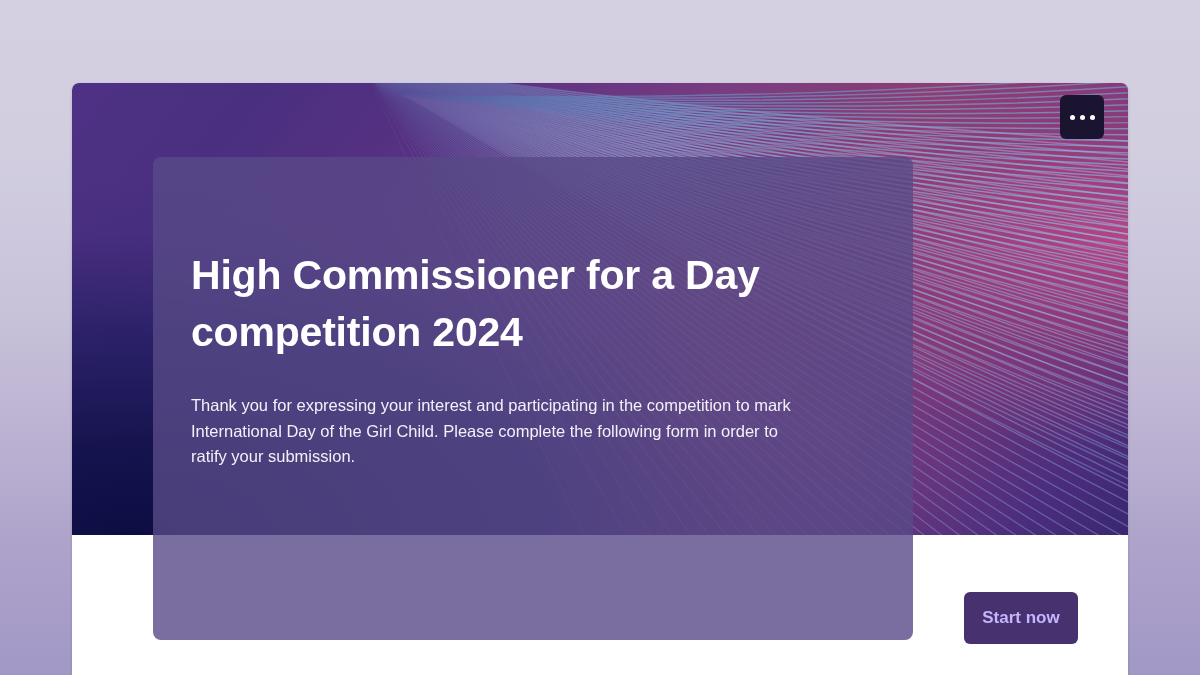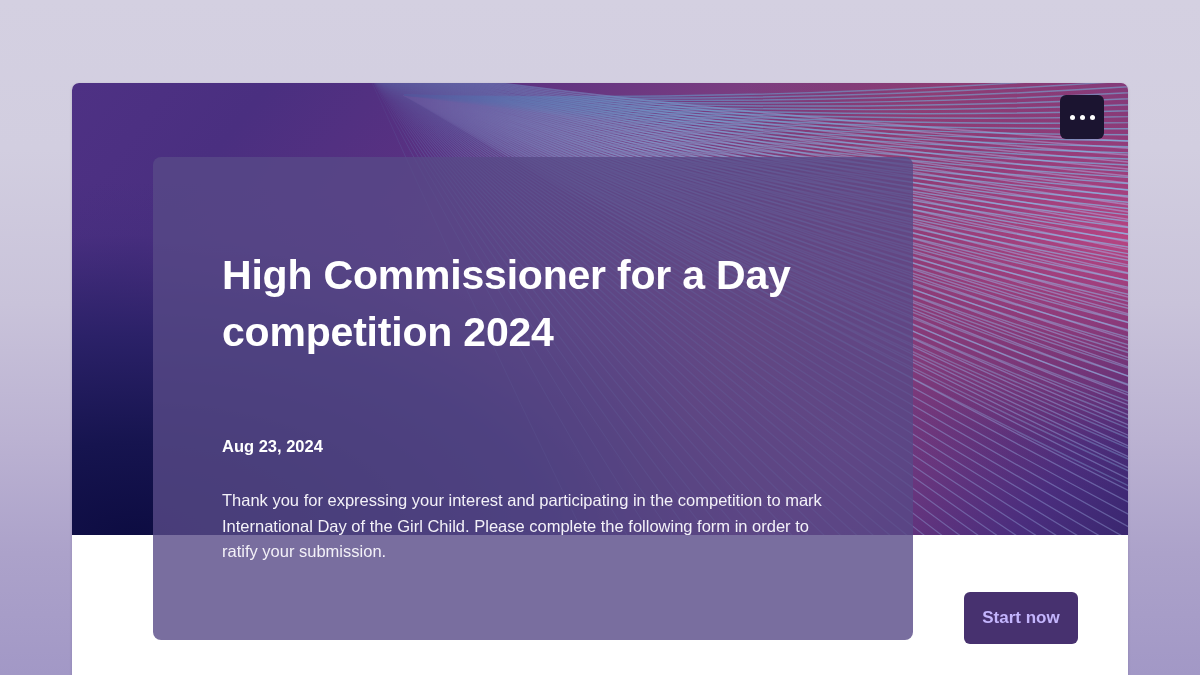--- a/index.html
+++ b/index.html
@@ -86,21 +86,21 @@
   
   .title-panel {
     position: absolute;
     left: 81px;
     top: 74px;
     width: 760px;
     height: 483px;
     background: rgba(88,74,135,0.80);
     border-radius: 8px;
     box-sizing: border-box;
-    padding: 90px 48px 0 69px;
+    padding: 90px 48px 0 38px;
     z-index: 4;
   }
 
   .form-title {
     margin: 0;
     color: #ffffff;
     font-size: 41px;
     line-height: 57px;
     font-weight: bold;
     letter-spacing: -0.2px;
@@ -315,20 +315,19 @@
 
       <div class="menu-button">
         <span class="dot"></span>
         <span class="dot"></span>
         <span class="dot"></span>
       </div>
     </div>
 
     <div class="title-panel">
       <h1 class="form-title">High Commissioner for a Day competition 2024</h1>
-      <div class="form-date">Aug 23, 2024</div>
       <p class="form-description">Thank you for expressing your interest and participating in the competition to mark International Day of the Girl Child. Please complete the following form in order to ratify your submission.</p>
     </div>
 
     <button class="start-button">Start now</button>
 
   </div>
 </div>
 
 </body></html>

